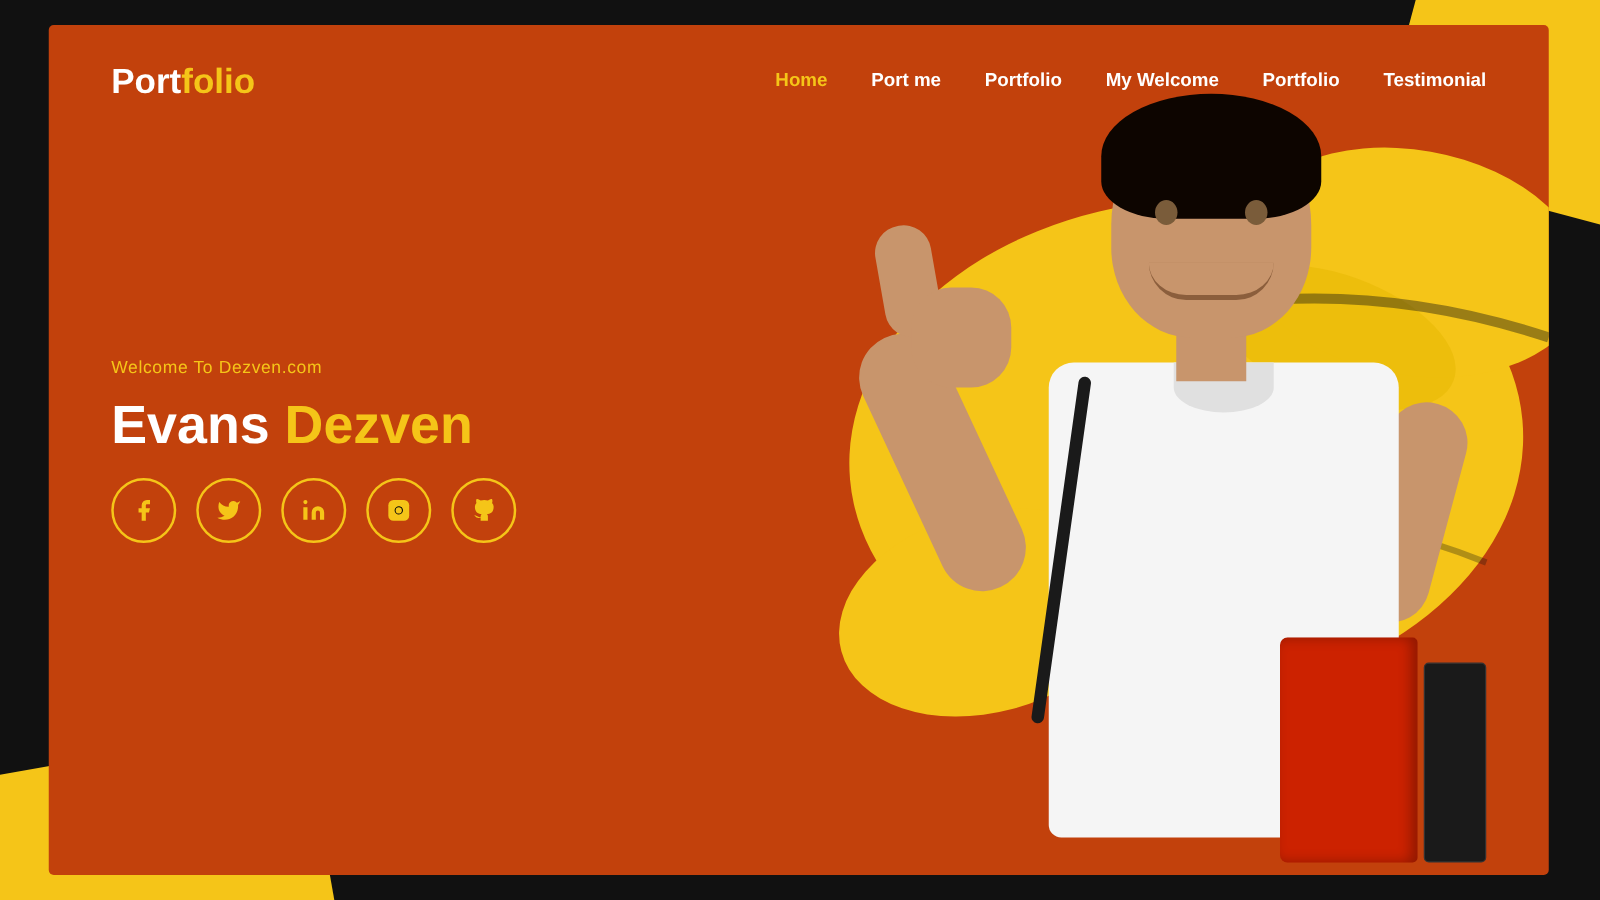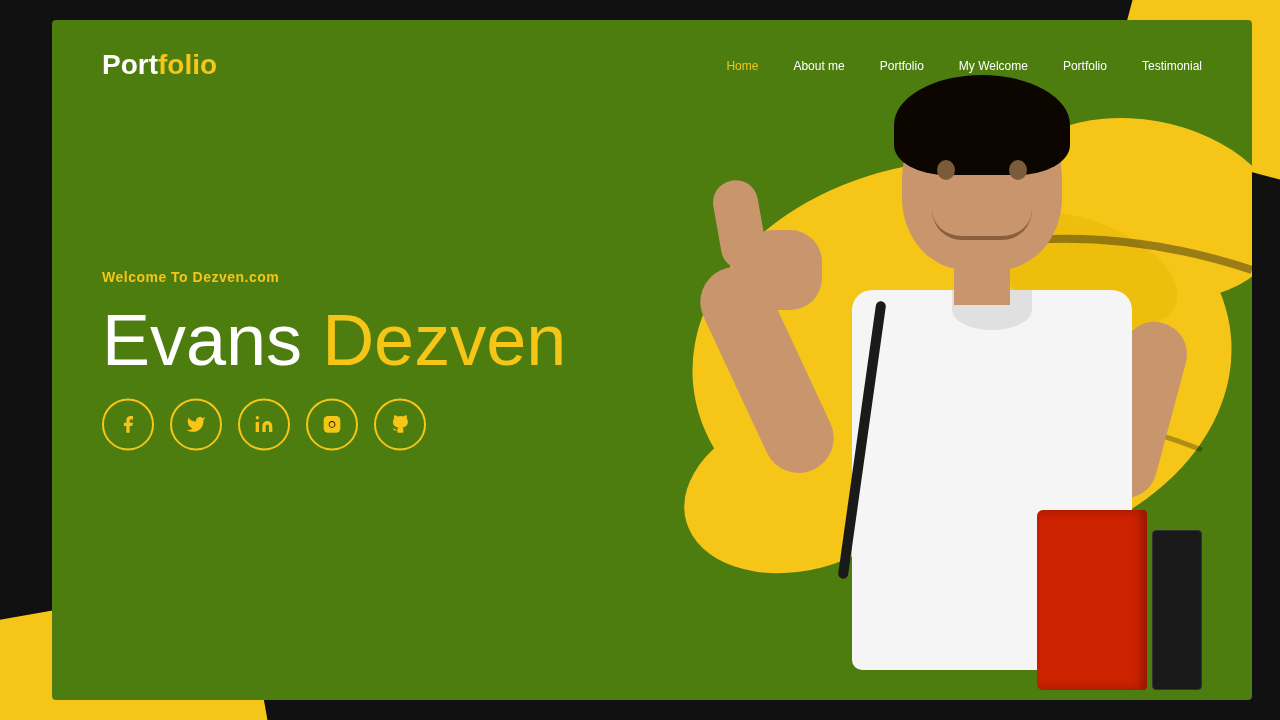--- a/index.html
+++ b/index.html
@@ -45,24 +45,24 @@
       height: 180px;
       background: #f5c518;
       transform: rotate(-10deg);
       z-index: 0;
     }
 
     
     .portfolio-card {
       position: absolute;
       top: 20px;
-      left: 52px;
+      left: 39px;
       width: 1200px;
       height: 680px;
-      background: #4d7c0f;
+      background: #c2410c;
       border-radius: 4px;
       overflow: hidden;
       z-index: 1;
     }
 
     
     .navbar {
       position: absolute;
       top: 0;
       left: 0;
@@ -92,22 +92,22 @@
 
     .nav-links {
       display: flex;
       align-items: center;
       gap: 35px;
       list-style: none;
     }
 
     .nav-links li a {
       text-decoration: none;
-      font-size: 12px;
-      font-weight: 400;
+      font-size: 15px;
+      font-weight: 700;
       color: #ffffff;
       transition: color 0.2s;
     }
 
     .nav-links li a.active {
       color: #f5c518;
     }
 
     
     .hero {
@@ -124,28 +124,28 @@
       position: absolute;
       left: 50px;
       top: 50%;
       transform: translateY(-50%);
       z-index: 5;
     }
 
     .welcome-text {
       font-size: 14px;
       color: #f5c518;
-      font-weight: 700;
+      font-weight: 400;
       margin-bottom: 16px;
       letter-spacing: 0.5px;
     }
 
     .hero-name {
-      font-size: 72px;
-      font-weight: 400;
+      font-size: 43px;
+      font-weight: 700;
       color: #ffffff;
       line-height: 1.1;
       margin-bottom: 18px;
     }
 
     .hero-name .name-highlight {
       color: #f5c518;
     }
 
     .hero-subtitle {
@@ -189,21 +189,21 @@
   <div class="corner-bottom-left"></div>
 
   <div class="portfolio-card">
 
     <nav class="navbar">
       <div class="logo">
         <span>Port</span><span class="highlight">folio</span>
       </div>
       <ul class="nav-links">
         <li><a href="#" class="active">Home</a></li>
-        <li><a href="#">About me</a></li>
+        <li><a href="#">Port me</a></li>
         <li><a href="#">Portfolio</a></li>
         <li><a href="#">My Welcome</a></li>
         <li><a href="#">Portfolio</a></li>
         <li><a href="#">Testimonial</a></li>
       </ul>
     </nav>
 
     <div class="hero">
 
       <div class="hero-left">

